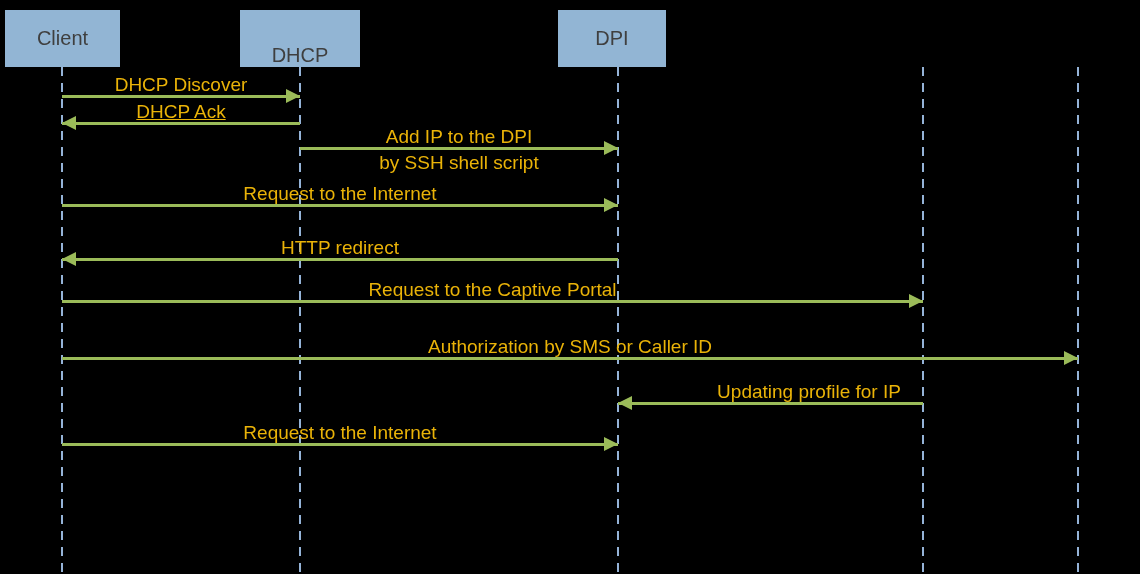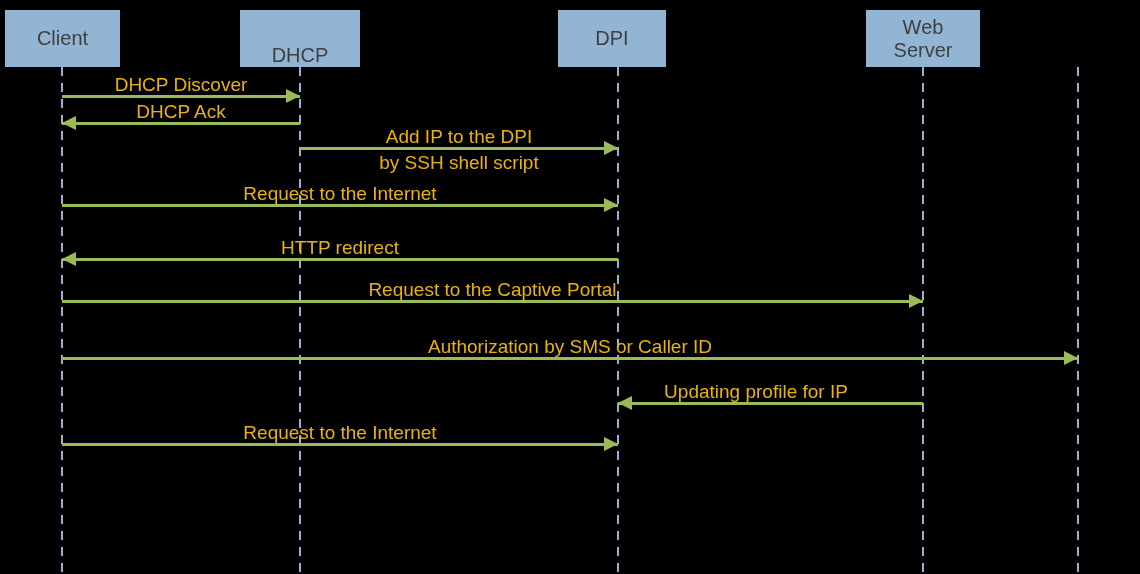--- a/index.html
+++ b/index.html
@@ -75,46 +75,43 @@
     </div>
     <div class="lifeline" style="left: 61px;"></div>
     <div class="actor" style="left: 240px; width: 120px; align-items: flex-end;">
       <div class="actor-label">DHCP</div>
     </div>
     <div class="lifeline" style="left: 299px;"></div>
     <div class="actor" style="left: 558px; width: 108px;">
       <div class="actor-label">DPI</div>
     </div>
     <div class="lifeline" style="left: 617px;"></div>
-    <div class="actor" style="left: 866px; width: 114px;">
-      <div class="actor-label">Web Server</div>
-    </div>
     <div class="lifeline" style="left: 922px;"></div>
     <div class="lifeline" style="left: 1077px;"></div>
     <div class="msg-line" style="left: 62px; width: 238px; top: 95px;"></div>
     <div class="arrow-head right" style="top: 89px; left: 286px;"></div>
     <div class="msg-label" style="left: 181px; top: 74px;">DHCP Discover</div>
     <div class="msg-line" style="left: 62px; width: 238px; top: 122px;"></div>
     <div class="arrow-head left" style="top: 116px; left: 62px;"></div>
-    <div class="msg-label" style="left: 181px; top: 101px;">DHCP Ack</div>
+    <div class="msg-label" style="left: 181px; top: 101px; text-decoration: underline;">DHCP Ack</div>
     <div class="msg-line" style="left: 300px; width: 318px; top: 147px;"></div>
     <div class="arrow-head right" style="top: 141px; left: 604px;"></div>
     <div class="msg-label" style="left: 459px; top: 126px;">Add IP to the DPI</div>
     <div class="msg-label" style="left: 459px; top: 152px;">by SSH shell script</div>
     <div class="msg-line" style="left: 62px; width: 556px; top: 204px;"></div>
     <div class="arrow-head right" style="top: 198px; left: 604px;"></div>
     <div class="msg-label" style="left: 340px; top: 183px;">Request to the Internet</div>
     <div class="msg-line" style="left: 62px; width: 556px; top: 258px;"></div>
     <div class="arrow-head left" style="top: 252px; left: 62px;"></div>
     <div class="msg-label" style="left: 340px; top: 237px;">HTTP redirect</div>
     <div class="msg-line" style="left: 62px; width: 861px; top: 300px;"></div>
     <div class="arrow-head right" style="top: 294px; left: 909px;"></div>
     <div class="msg-label" style="left: 492.5px; top: 279px;">Request to the Captive Portal</div>
     <div class="msg-line" style="left: 62px; width: 1016px; top: 357px;"></div>
     <div class="arrow-head right" style="top: 351px; left: 1064px;"></div>
     <div class="msg-label" style="left: 570px; top: 336px;">Authorization by SMS or Caller ID</div>
     <div class="msg-line" style="left: 618px; width: 305px; top: 402px;"></div>
     <div class="arrow-head left" style="top: 396px; left: 618px;"></div>
-    <div class="msg-label" style="left: 756px; top: 381px;">Updating profile for IP</div>
+    <div class="msg-label" style="left: 809px; top: 381px;">Updating profile for IP</div>
     <div class="msg-line" style="left: 62px; width: 556px; top: 443px;"></div>
     <div class="arrow-head right" style="top: 437px; left: 604px;"></div>
     <div class="msg-label" style="left: 340px; top: 422px;">Request to the Internet</div>
   </div>
 
 </body></html>

